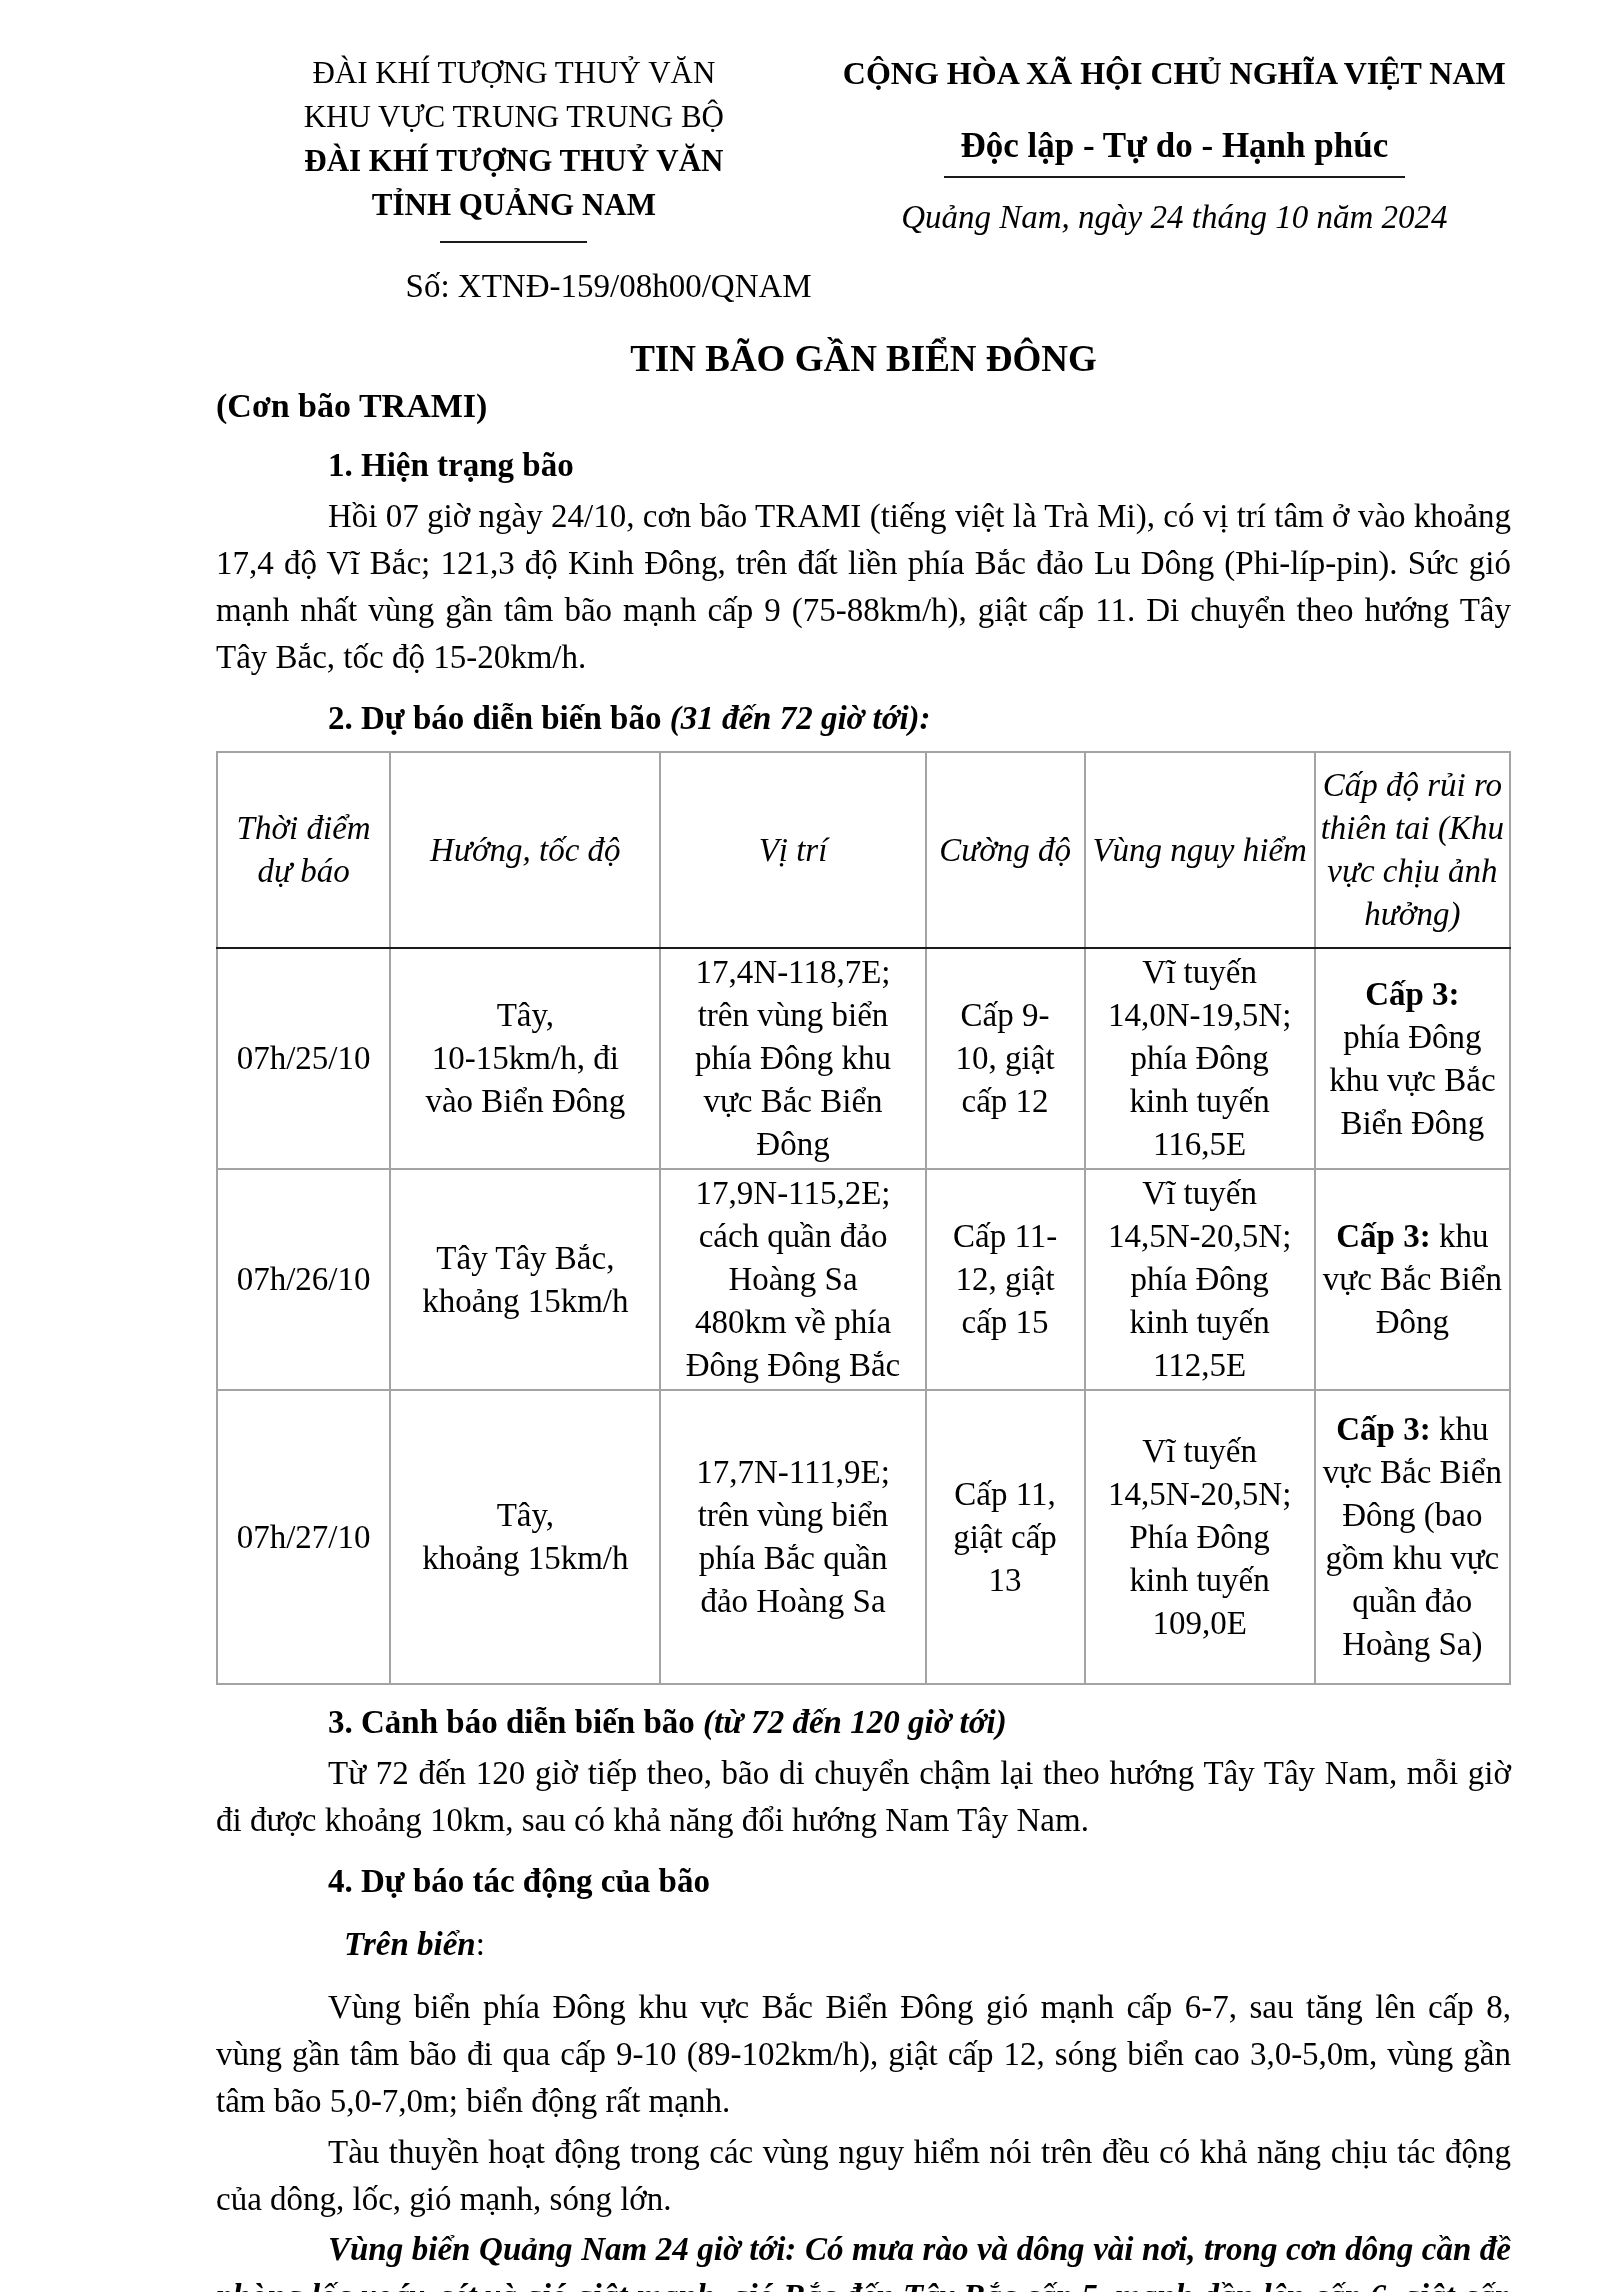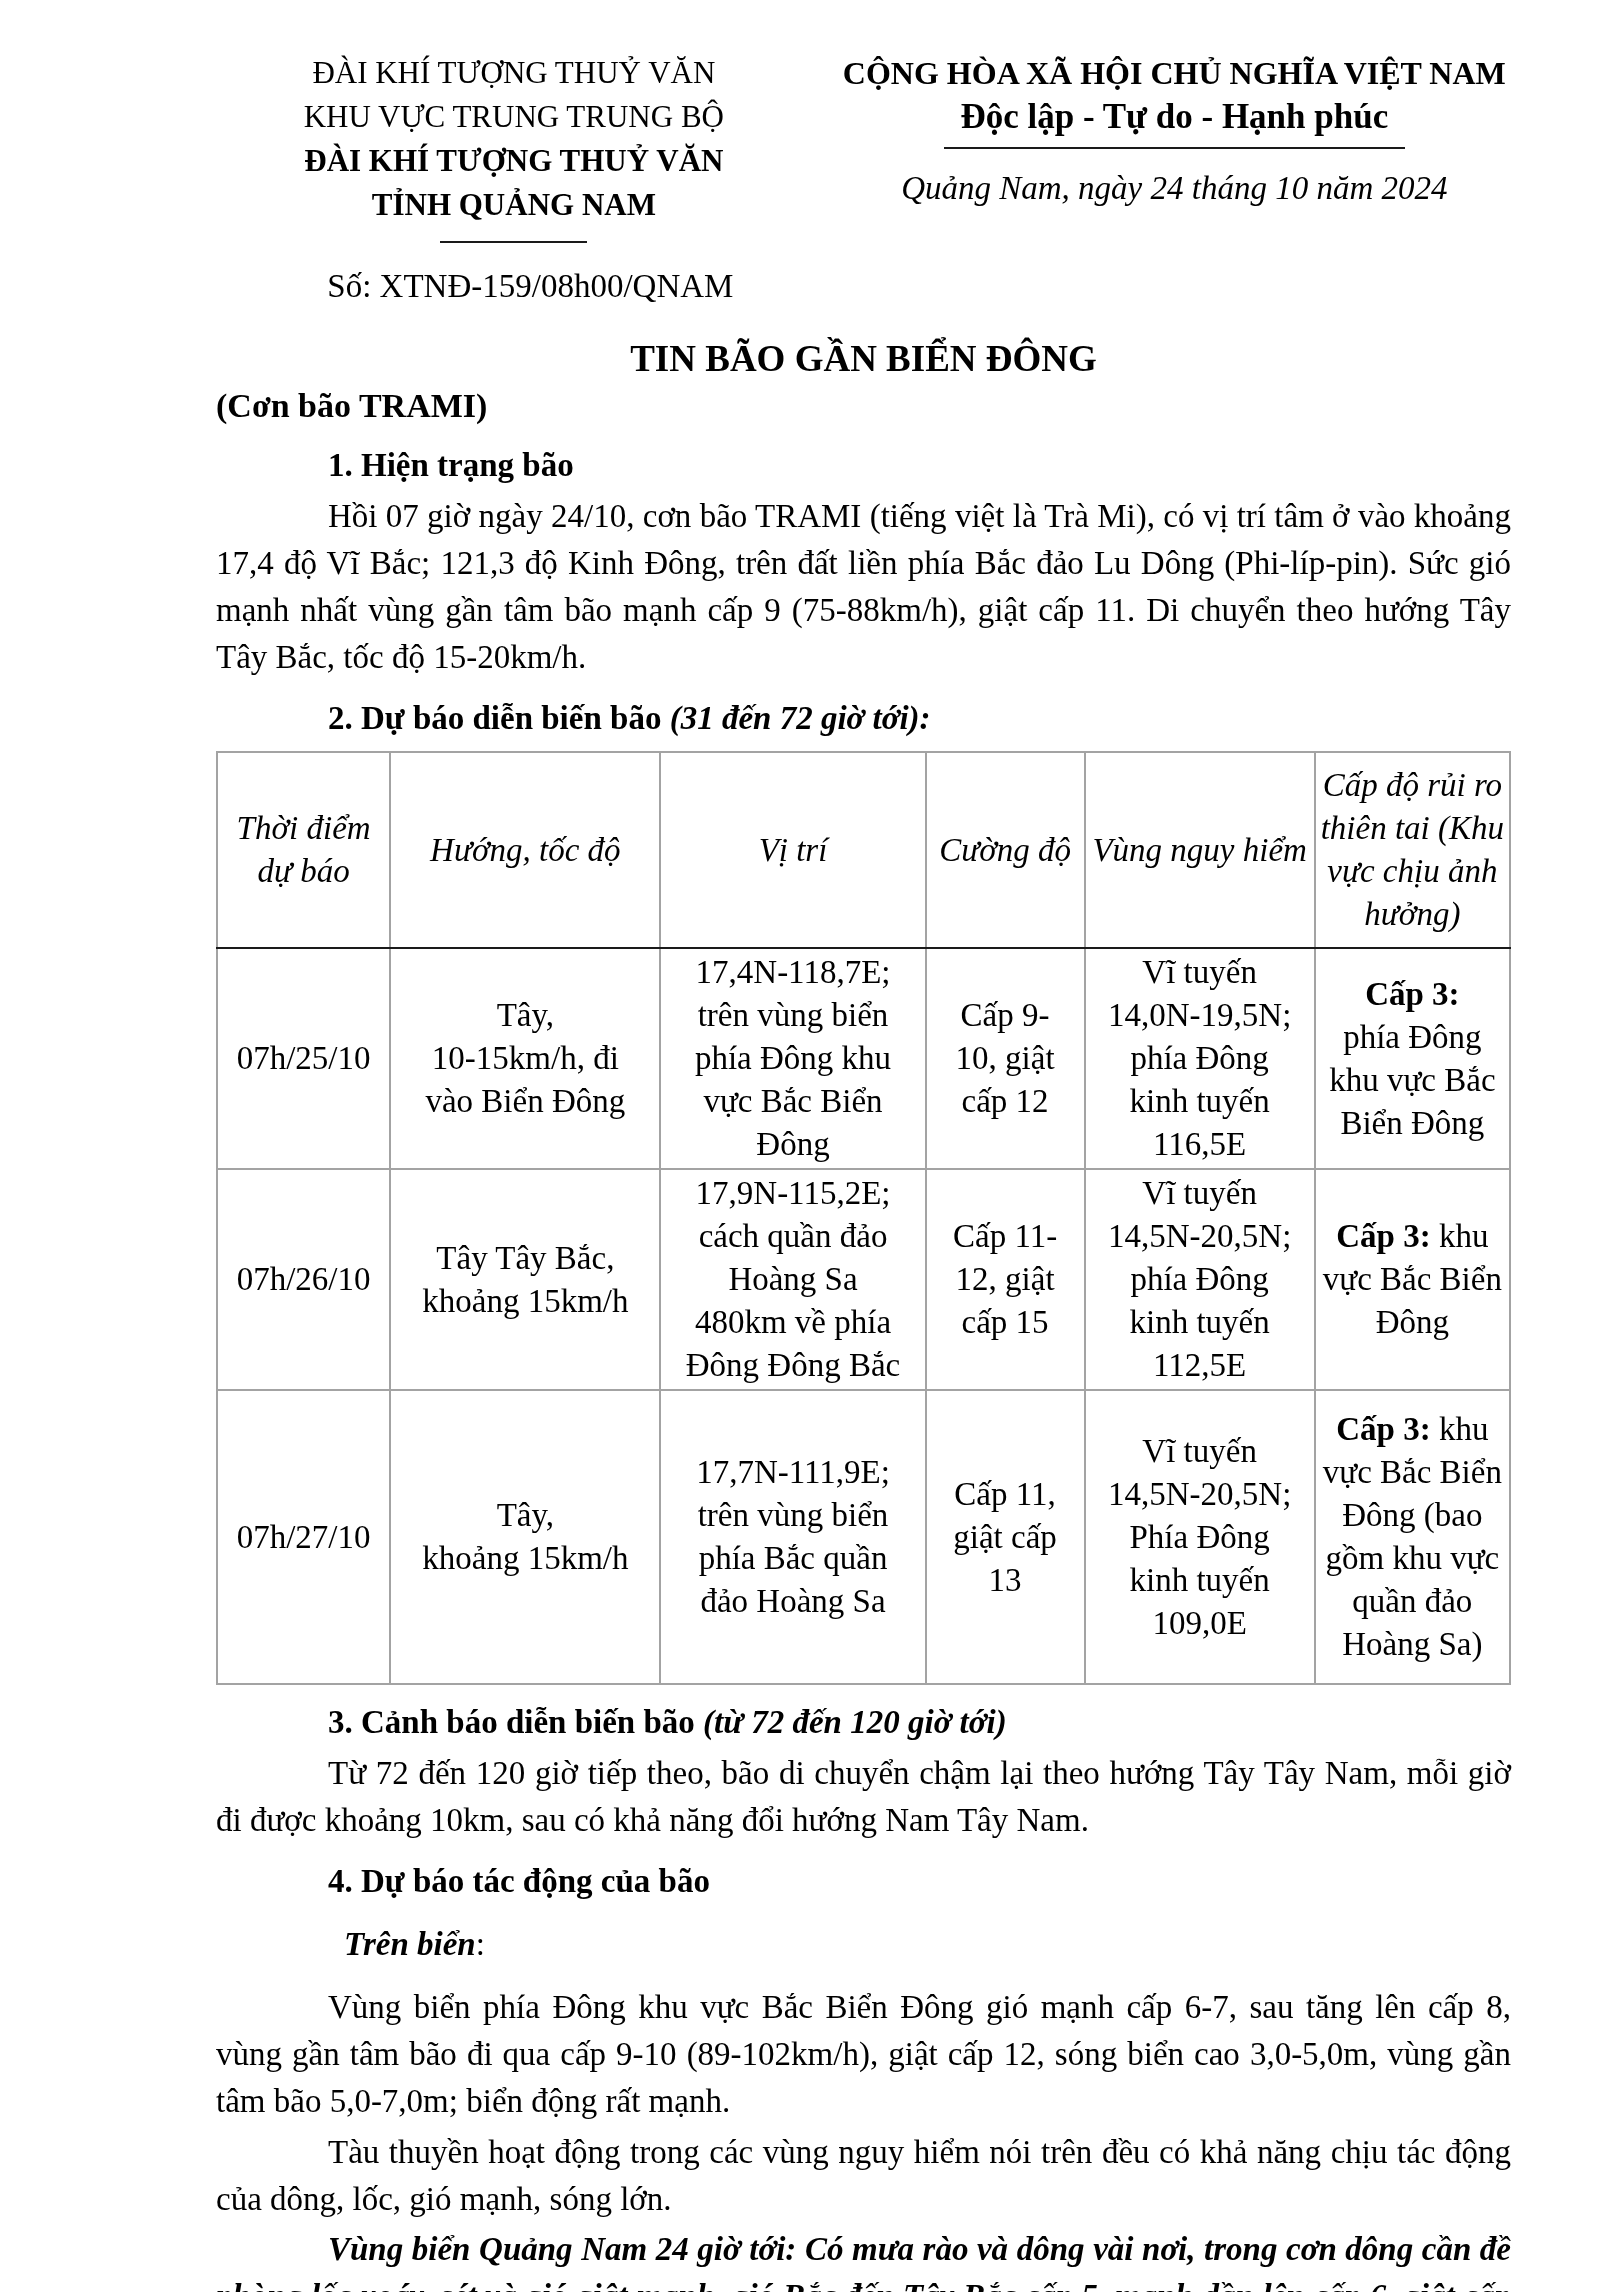--- a/index.html
+++ b/index.html
@@ -18,23 +18,23 @@
   .hdr{display:flex;justify-content:space-between;align-items:flex-start;}
   .hdr-left{width:46%;text-align:center;font-size:31px;line-height:44px;}
   .hdr-right{width:52%;text-align:center;line-height:44px;}
   .hdr-line{white-space:nowrap;}
   .b{font-weight:bold;}
   .i{font-style:italic;}
   .rule{height:2px;background:#1a1a1a;margin:9.8px auto 0 auto;}
   .rule-left{width:147px;margin-top:13.7px;}
   .rule-right{width:461px;margin-top:7.8px;}
   .hdr-right .nat{font-size:32px;font-weight:bold;}
-  .hdr-right .motto{font-size:35px;font-weight:bold;}
+  .hdr-right .motto{font-size:35px;font-weight:bold;margin-top:29px;}
   .hdr-right .date{font-style:italic;margin-top:17.6px;font-size:33px;}
-  .doc-no{text-align:center;padding-left:33px;margin-top:21.6px;font-size:33px;white-space:nowrap;}
+  .doc-no{text-align:right;padding-left:33px;margin-top:21.6px;font-size:33px;white-space:nowrap;}
   
   .title{ text-align:center;font-weight:bold;font-size:37px;margin-top:26px;line-height:49px;}
   .subtitle{text-align:left;font-weight:bold;font-size:34px;line-height:45px;}
   
   .sec-head{font-weight:bold;text-indent:112px;margin:13.7px 0 0 0;}
   .para{margin:3.9px 0 0 0;text-align:justify;text-indent:112px;}
   .para.bi{font-weight:bold;font-style:italic;}
   .sub-bi{font-weight:bold;font-style:italic;text-indent:112px;margin:16px;}
   
   table.storm{

